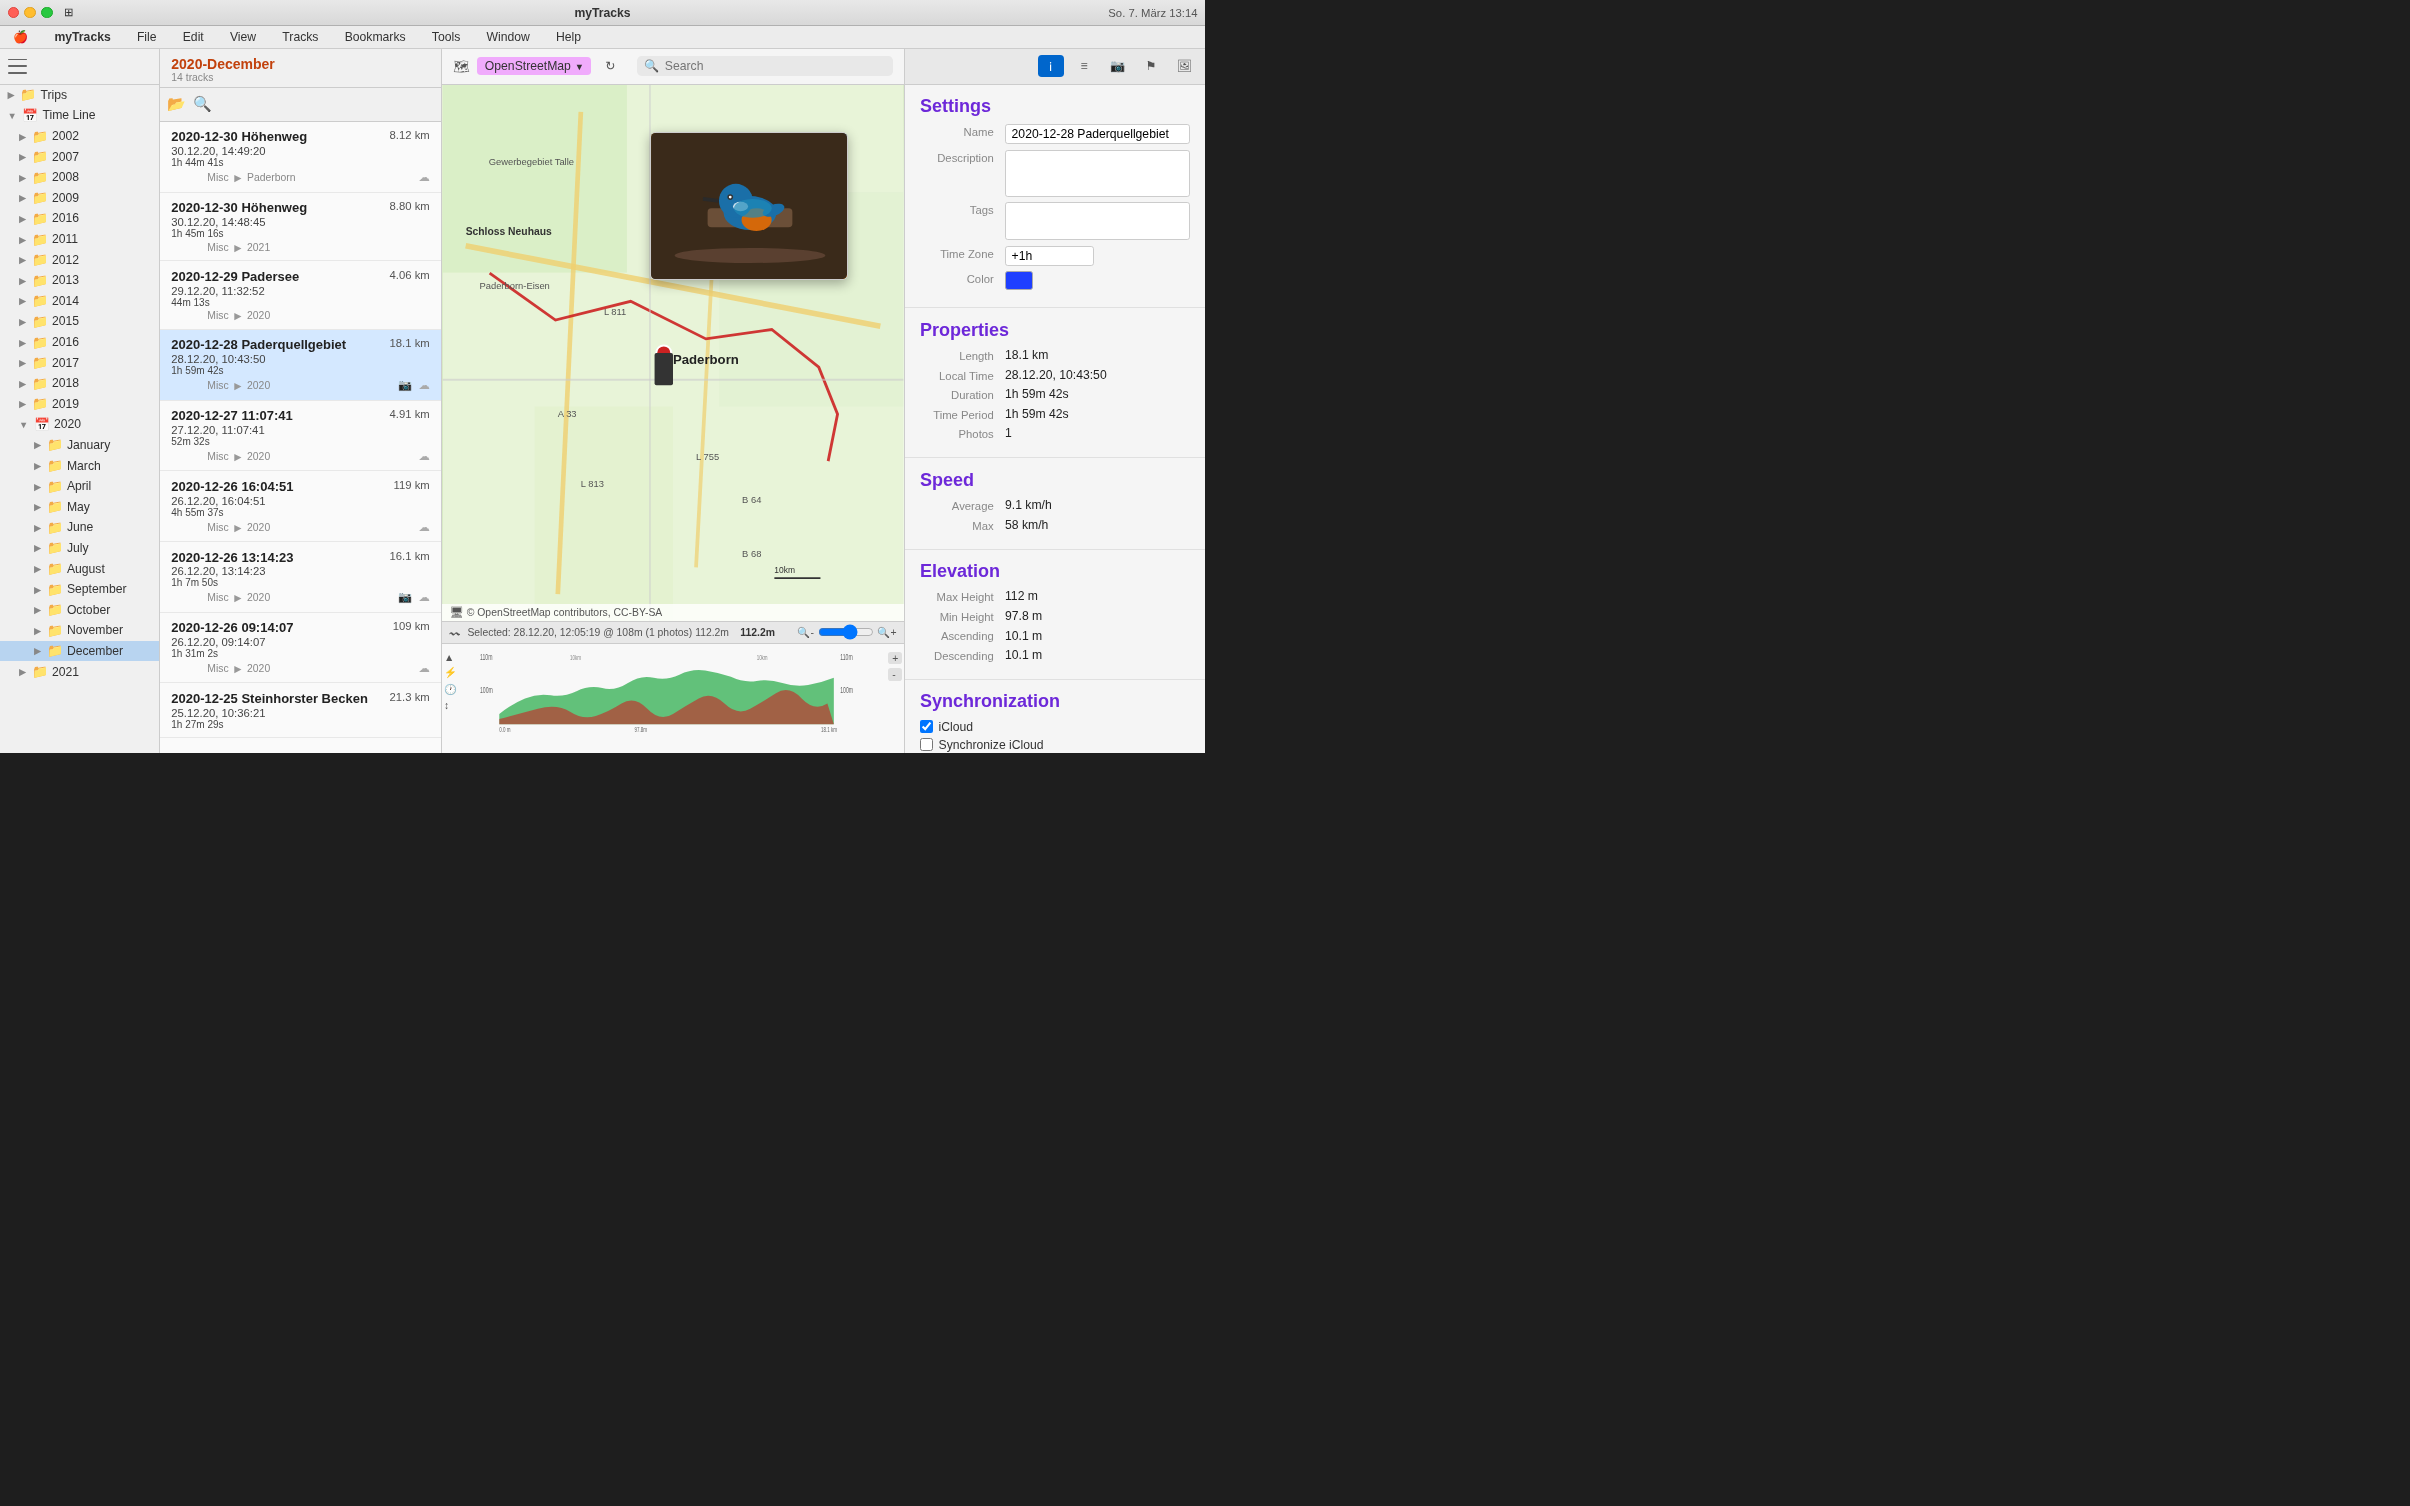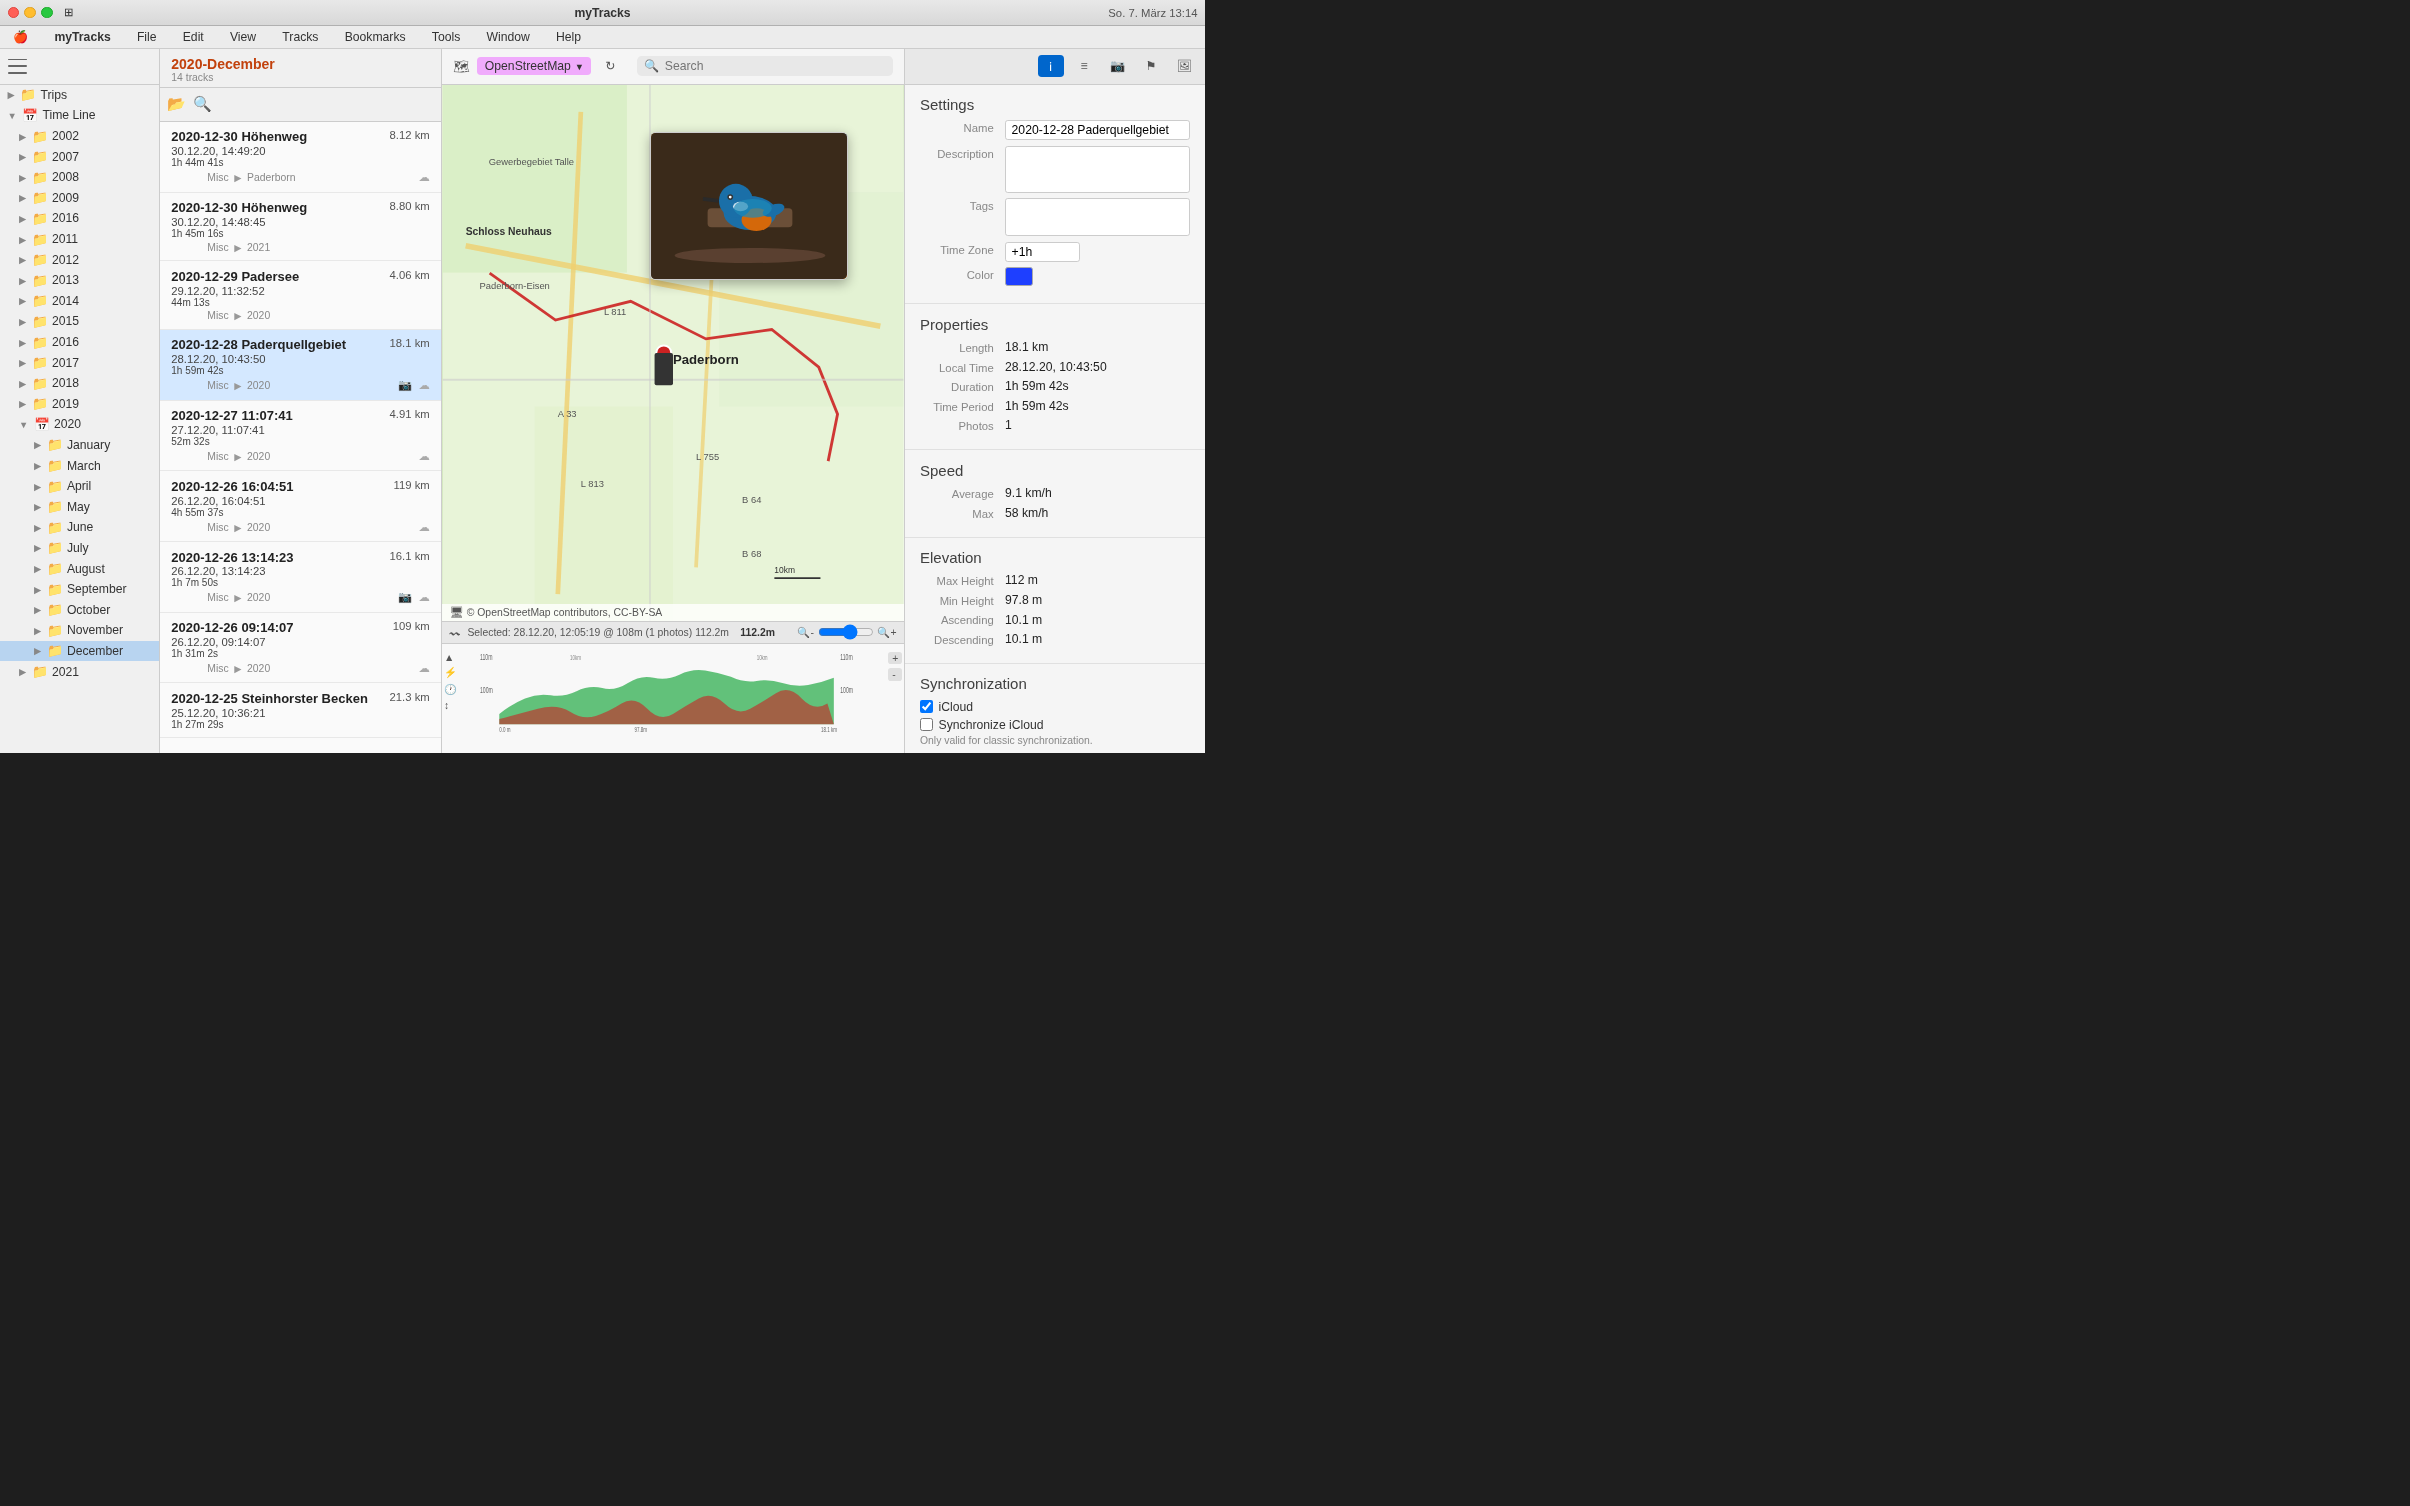--- a/index.html
+++ b/index.html
@@ -83,28 +83,28 @@
     .elevation-toolbar { height: 22.6px; background: #e8e8e8; border-bottom: 0.9px solid #ccc; display: flex; align-items: center; padding: 0 7.5px; gap: 7.5px; font-size: 10.4px; color: #555; }
     .elevation-chart { height: 109px; position: relative; padding: 7.5px 38px 19px 38px; }
     .elev-svg { width: 100%; height: 100%; }
 
     
     .details-panel { width: 301px; background: #f5f5f5; border-left: 0.9px solid #ccc; flex-shrink: 0; overflow-y: auto; }
     .details-toolbar { height: 36px; background: #e8e8e8; border-bottom: 0.9px solid #ccc; display: flex; align-items: center; justify-content: flex-end; padding: 0 7.5px; gap: 7.5px; }
     .details-tab-btn { width: 26px; height: 22.6px; display: flex; align-items: center; justify-content: center; cursor: pointer; border-radius: 3.8px; color: #555; }
     .details-tab-btn.active { background: #0066cc; color: white; }
     .details-section { padding: 11.3px 15px; border-bottom: 0.9px solid #e0e0e0; }
-    .details-section-title { font-size: 15px; font-weight: 400; color: #404040; margin-bottom: 7.5px; }
+    .details-section-title { font-size: 18px; font-weight: 700; color: #6d28d9; margin-bottom: 7.5px; }
     .details-row { display: flex; align-items: flex-start; margin-bottom: 5.6px; }
     .details-label { font-size: 11.3px; color: #888; width: 85px; flex-shrink: 0; text-align: right; padding-right: 11.3px; padding-top: 1.9px; }
     .details-value { font-size: 12.2px; color: #222; flex: 1; }
     .details-input { font-size: 12.2px; border: 0.9px solid #ccc; border-radius: 2.8px; padding: 1.9px 5.6px; width: 100%; background: white; }
     .details-textarea { font-size: 11.3px; border: 0.9px solid #ccc; border-radius: 2.8px; padding: 3.8px 5.6px; width: 100%; background: white; height: 47px; resize: none; }
     .details-tags-area { font-size: 11.3px; border: 0.9px solid #ccc; border-radius: 2.8px; padding: 3.8px 5.6px; width: 100%; background: white; height: 38px; }
-    .tz-input { font-size: 12.2px; border: 0.9px solid #ccc; border-radius: 2.8px; padding: 1.9px 5.6px; background: white; width: 75px; }
+    .tz-input { font-size: 12.2px; border: 0.9px solid #ccc; border-radius: 2.8px; padding: 1.9px 5.6px; background: white; width: 89px; }
     .color-swatch { width: 28px; height: 19px; background: #1e3fff; border: 0.9px solid #aaa; border-radius: 2.8px; cursor: pointer; }
     .checkbox-row { display: flex; align-items: center; gap: 5.6px; margin-bottom: 3.8px; }
     .sync-note { font-size: 10.4px; color: #888; margin-top: 1.9px; }
   </style>
 </head>
 <body>
 
 <div class="titlebar">
   <div class="traffic-lights">
     <div class="traffic-light tl-red"></div>

